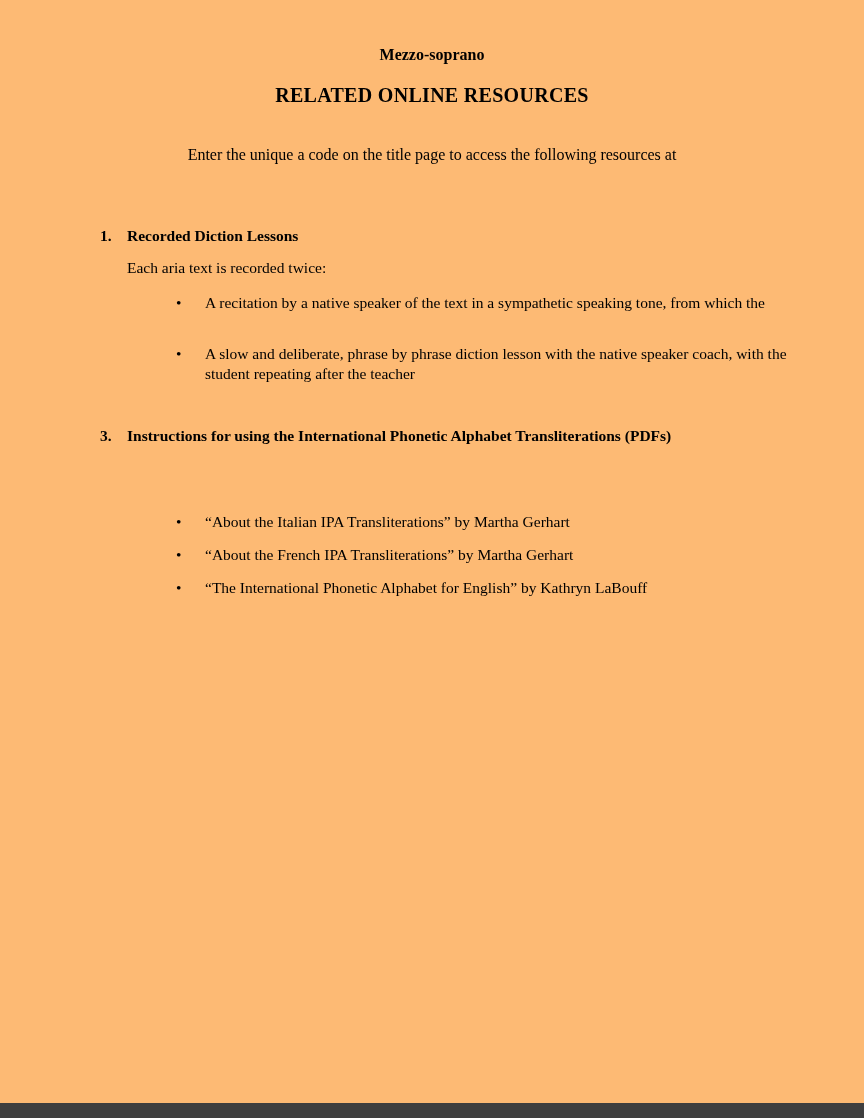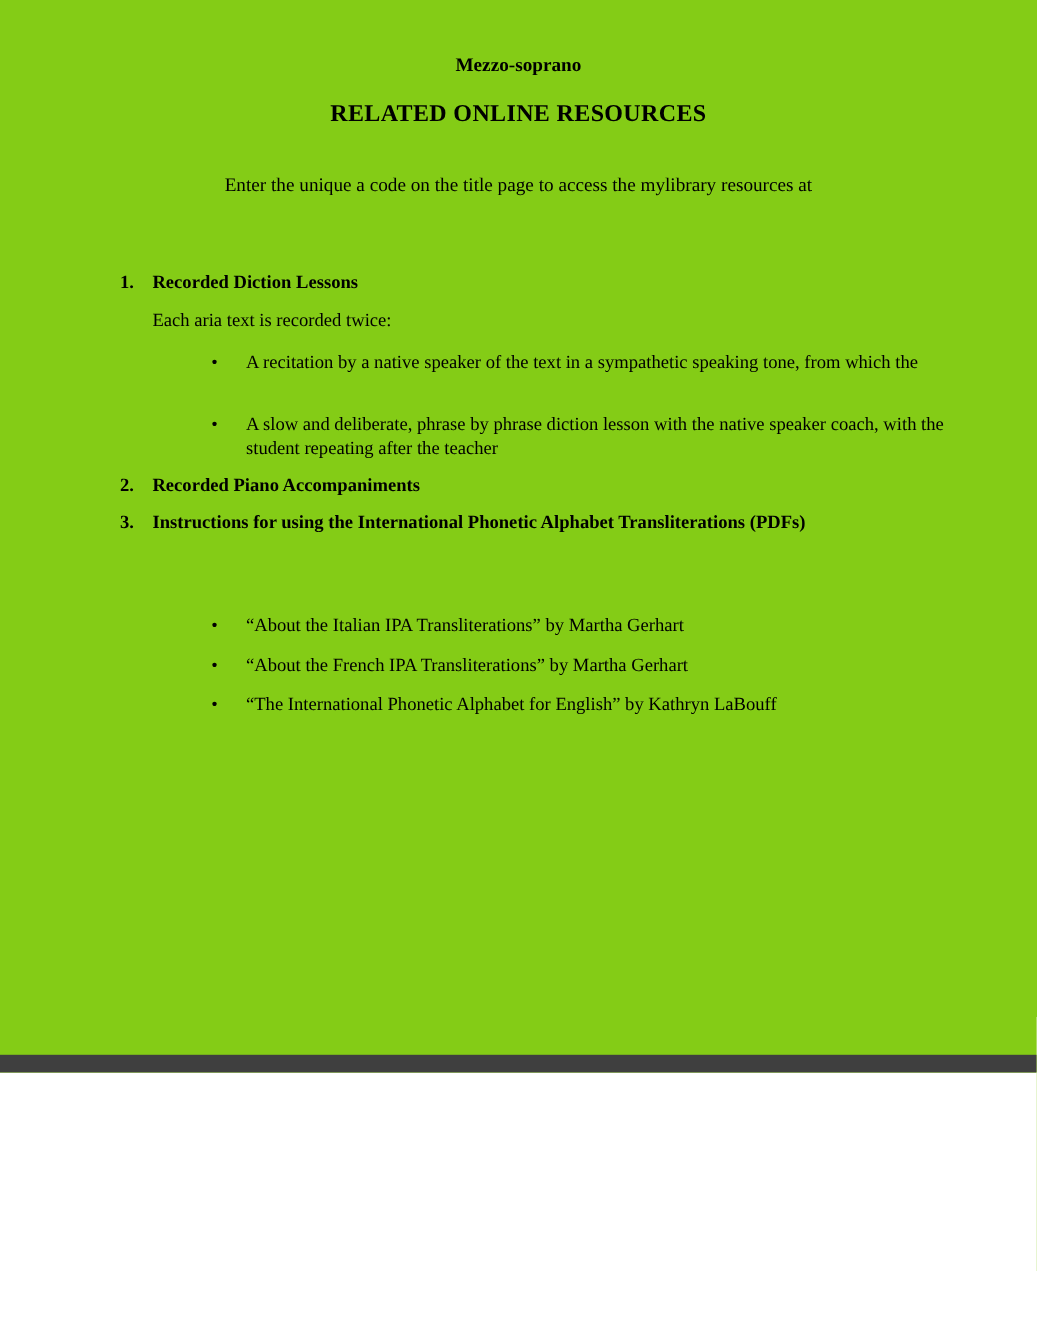--- a/index.html
+++ b/index.html
@@ -3,22 +3,22 @@
 <meta charset="utf-8">
 <style>
   html, body {
     margin: 0;
     padding: 0;
     background: #ffffff;
   }
   .page {
     position: relative;
     width: 864px;
-    height: 894px;
-    background: #84cc16;
+    height: 1118px;
+    background: #fdba74;
     overflow: hidden;
     color: #000000;
     font-family: "Liberation Serif", "DejaVu Serif", serif;
     font-size: 15.5px;
   }
   .abs { position: absolute; }
 
   .doc-title {
     top: 46px; left: 0; width: 864px;
     text-align: center;
@@ -90,21 +90,21 @@
 </head>
 <body>
 
 <div class="page">
 
   <div class="abs doc-title">Mezzo-soprano</div>
 
   <div class="abs doc-subtitle">RELATED ONLINE RESOURCES</div>
 
   <div class="abs intro">
-    <div>Enter the unique a code on the title page to access the mylibrary resources at</div>
+    <div>Enter the unique a code on the title page to access the following resources at</div>
   </div>
 
   <div class="abs li-head" style="top:226px">
     <span class="num">1.</span><span>Recorded Diction Lessons</span>
   </div>
 
   <div class="abs lead" style="top:258px">Each aria text is recorded twice:</div>
 
   <div class="abs bullet" style="top:293px">
     <span class="glyph">•</span>
@@ -114,23 +114,20 @@
   </div>
 
   <div class="abs bullet" style="top:344px">
     <span class="glyph">•</span>
     <div class="blines">
       <div>A slow and deliberate, phrase by phrase diction lesson with the native speaker coach, with the</div>
       <div>student repeating after the teacher</div>
     </div>
   </div>
 
-  <div class="abs li-head" style="top:395px">
-    <span class="num">2.</span><span>Recorded Piano Accompaniments</span>
-  </div>
 
   <div class="abs li-head" style="top:426px">
     <span class="num">3.</span><span>Instructions for using the International Phonetic Alphabet Transliterations (PDFs)</span>
   </div>
 
 
   <div class="abs bullet" style="top:512px">
     <span class="glyph">•</span>
     <div class="blines">
       <div>“About the Italian IPA Transliterations” by Martha Gerhart</div>

